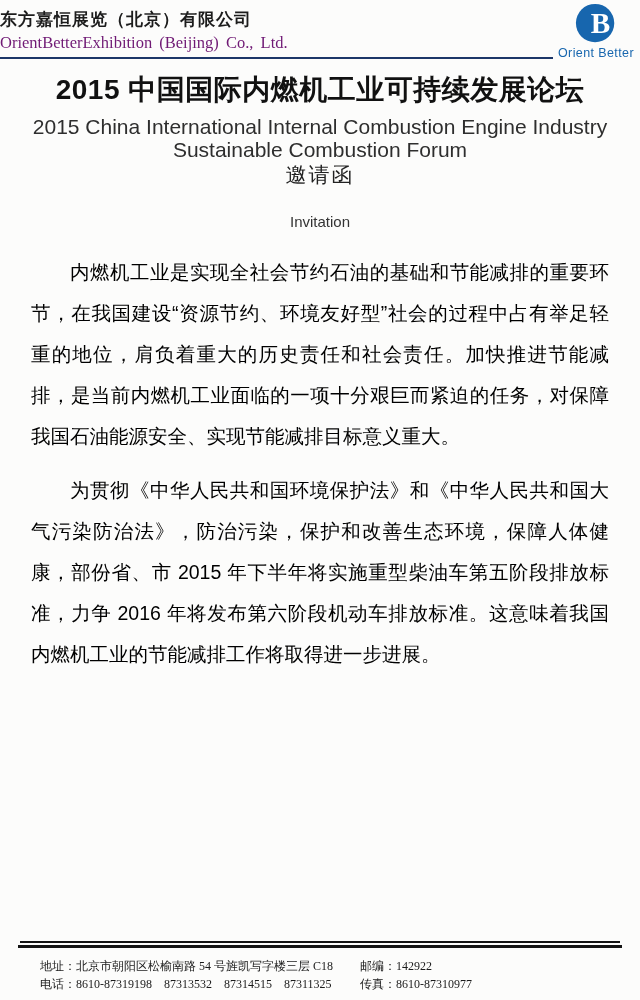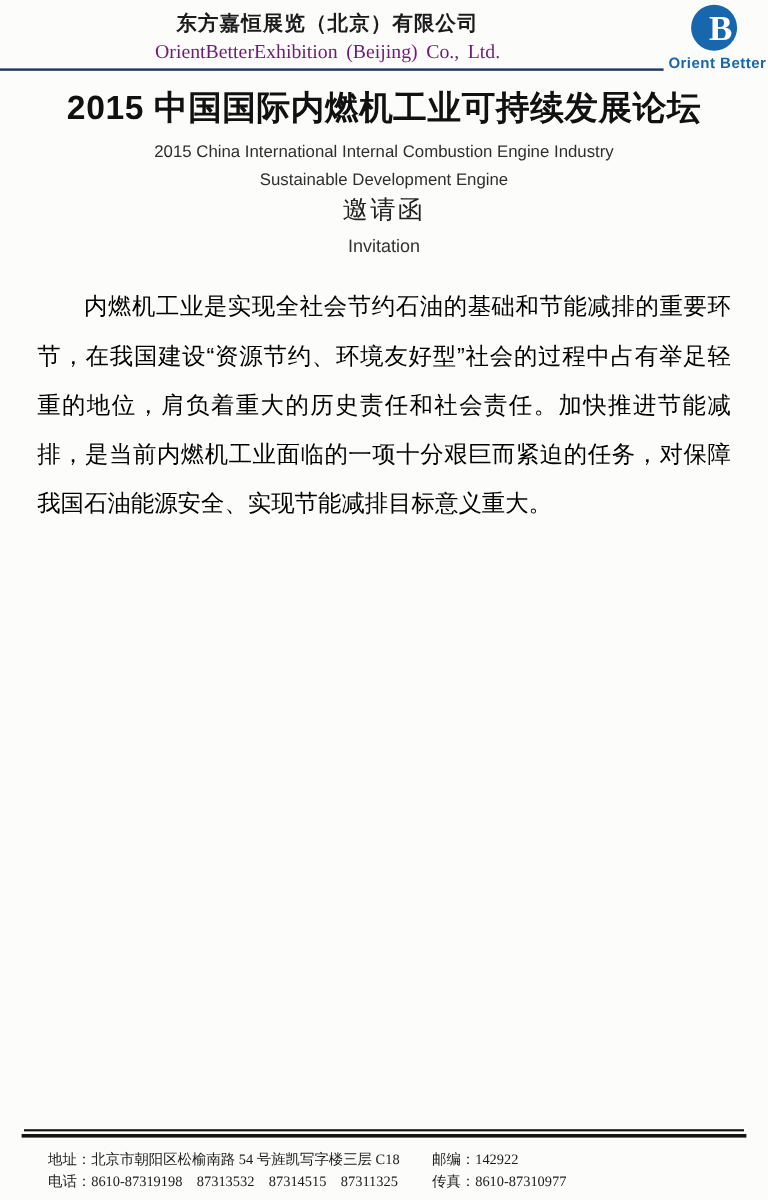--- a/index.html
+++ b/index.html
@@ -13,21 +13,21 @@
     width:640px; height:1000px;
     background:#fcfcfb;
     overflow:hidden;
     box-sizing:border-box;
   }
 
   
   .header { position:relative; padding-top:8px; }
   .header-text {
     width:552px;
-    text-align:center;
+    text-align:left;
     padding-right:6px;
     box-sizing:border-box;
   }
   .company-cn {
     font-family:"Liberation Serif","DejaVu Serif",serif;
     font-weight:bold;
     font-size:17px;
     color:#1c1c1c;
     letter-spacing:1px;
     line-height:24px;
@@ -47,52 +47,52 @@
   }
   .logo {
     position:absolute;
     top:3px; right:5px;
     width:78px;
     text-align:center;
   }
   .logo-mark { display:block; margin:0 auto; }
   .logo-wordmark {
     font-size:12.5px;
-    font-weight:bold;
+    font-weight:normal;
     color:#1766ae;
     letter-spacing:0.4px;
     margin-top:1px;
     white-space:nowrap;
   }
 
   
   .title-cn {
     margin-top:12px;
     text-align:center;
     font-size:28px;
     font-weight:bold;
     color:#111;
     letter-spacing:0.5px;
   }
   .title-en {
     margin-top:6px;
     text-align:center;
-    font-size:14px;
+    font-size:21px;
     color:#2e2e2e;
     line-height:23px;
   }
 
   .invite-cn {
     text-align:center;
     font-size:21px;
     color:#222;
     letter-spacing:2px;
   }
   .invite-en {
-    margin-top:8px;
+    margin-top:24px;
     text-align:center;
     font-size:15px;
     color:#333;
   }
 
   
   .body-text {
     margin:22px 31px 0 31px;
     font-size:19.5px;
     color:#000000;
@@ -143,28 +143,29 @@
         <circle cx="23" cy="22" r="21" fill="#1766ae"></circle>
         <text x="29" y="33" text-anchor="middle" font-family="Liberation Serif, DejaVu Serif, serif" font-size="32" font-weight="bold" fill="#ffffff">B</text>
       </svg>
       <div class="logo-wordmark">Orient Better</div>
     </div>
   </div>
 
   <div class="title-cn">2015 中国国际内燃机工业可持续发展论坛</div>
   <div class="title-en">
     <div>2015 China International Internal Combustion Engine Industry</div>
-    <div>Sustainable Development Engine</div>
+    <div>Sustainable Combustion Forum</div>
   </div>
 
   <div class="invite-cn">邀请函</div>
   <div class="invite-en">Invitation</div>
 
   <div class="body-text">
     <p>内燃机工业是实现全社会节约石油的基础和节能减排的重要环节，在我国建设“资源节约、环境友好型”社会的过程中占有举足轻重的地位，肩负着重大的历史责任和社会责任。加快推进节能减排，是当前内燃机工业面临的一项十分艰巨而紧迫的任务，对保障我国石油能源安全、实现节能减排目标意义重大。</p>
+    <p>为贯彻《中华人民共和国环境保护法》和《中华人民共和国大气污染防治法》，防治污染，保护和改善生态环境，保障人体健康，部份省、市 2015 年下半年将实施重型柴油车第五阶段排放标准，力争 2016 年将发布第六阶段机动车排放标准。这意味着我国内燃机工业的节能减排工作将取得进一步进展。</p>
   </div>
 
   <div class="footer">
     <div class="footer-rule-thin"></div>
     <div class="footer-rule-gap"></div>
     <div class="footer-rule-thick"></div>
     <div class="footer-info">
       <div class="footer-col-left">
         <div class="footer-line">
           <span>地址：</span><span>北京市朝阳区松榆南路 54 号旌凯写字楼三层 C18</span>

